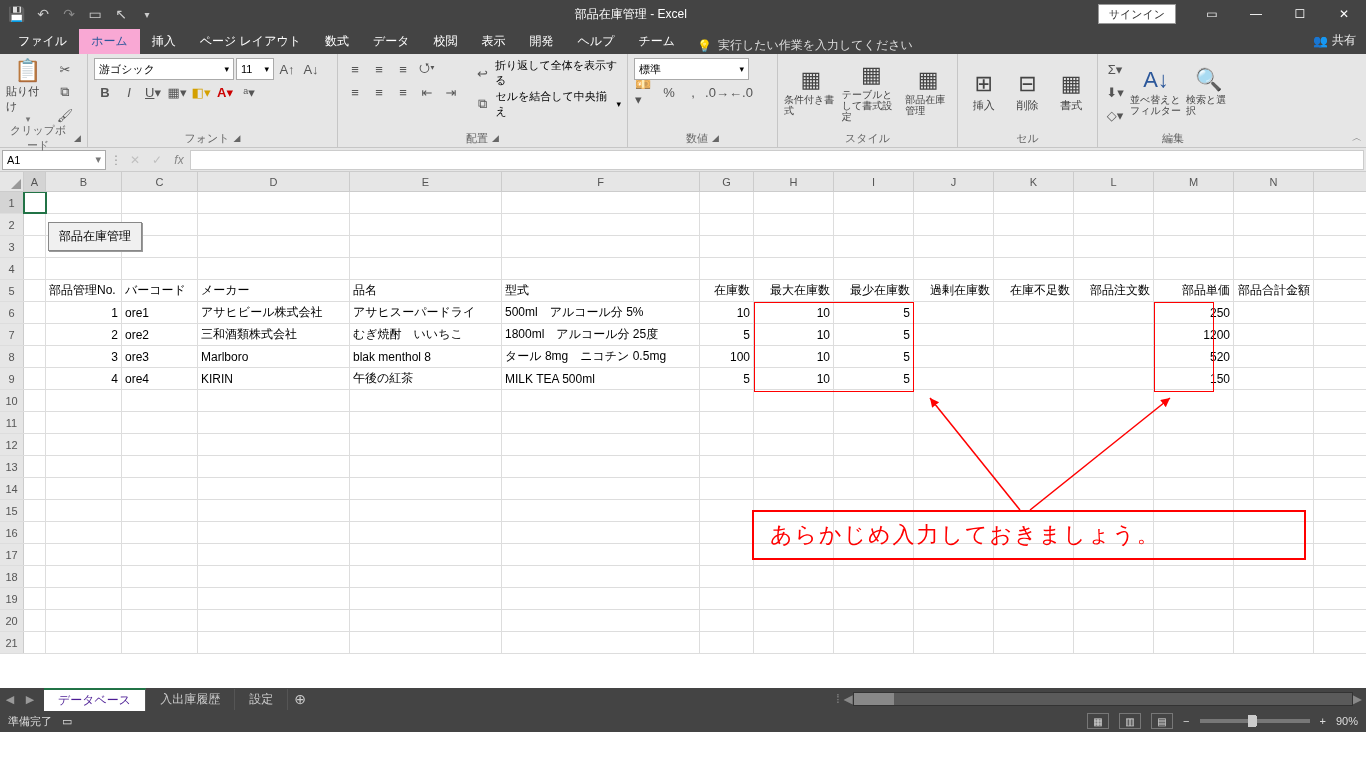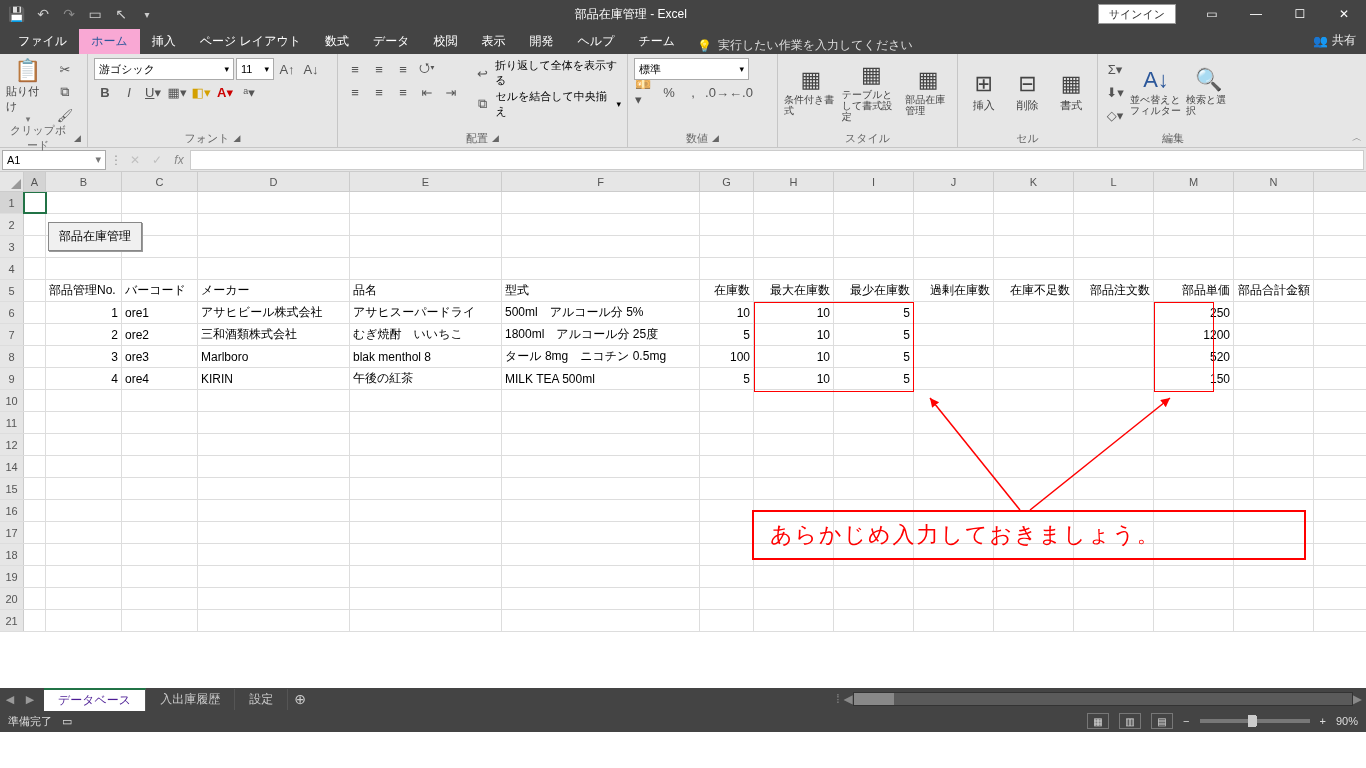--- a/index.html
+++ b/index.html
@@ -537,20 +537,37 @@
       <div class="cell cG"></div>
       <div class="cell cH"></div>
       <div class="cell cI"></div>
       <div class="cell cJ"></div>
       <div class="cell cK"></div>
       <div class="cell cL"></div>
       <div class="cell cM"></div>
       <div class="cell cN"></div>
     </div>
   <div class="grid-row">
+      <div class="rh">13</div>
+      <div class="cell cA"></div>
+      <div class="cell cB"></div>
+      <div class="cell cC"></div>
+      <div class="cell cD"></div>
+      <div class="cell cE"></div>
+      <div class="cell cF"></div>
+      <div class="cell cG"></div>
+      <div class="cell cH"></div>
+      <div class="cell cI"></div>
+      <div class="cell cJ"></div>
+      <div class="cell cK"></div>
+      <div class="cell cL"></div>
+      <div class="cell cM"></div>
+      <div class="cell cN"></div>
+    </div>
+  <div class="grid-row">
       <div class="rh">14</div>
       <div class="cell cA"></div>
       <div class="cell cB"></div>
       <div class="cell cC"></div>
       <div class="cell cD"></div>
       <div class="cell cE"></div>
       <div class="cell cF"></div>
       <div class="cell cG"></div>
       <div class="cell cH"></div>
       <div class="cell cI"></div>

